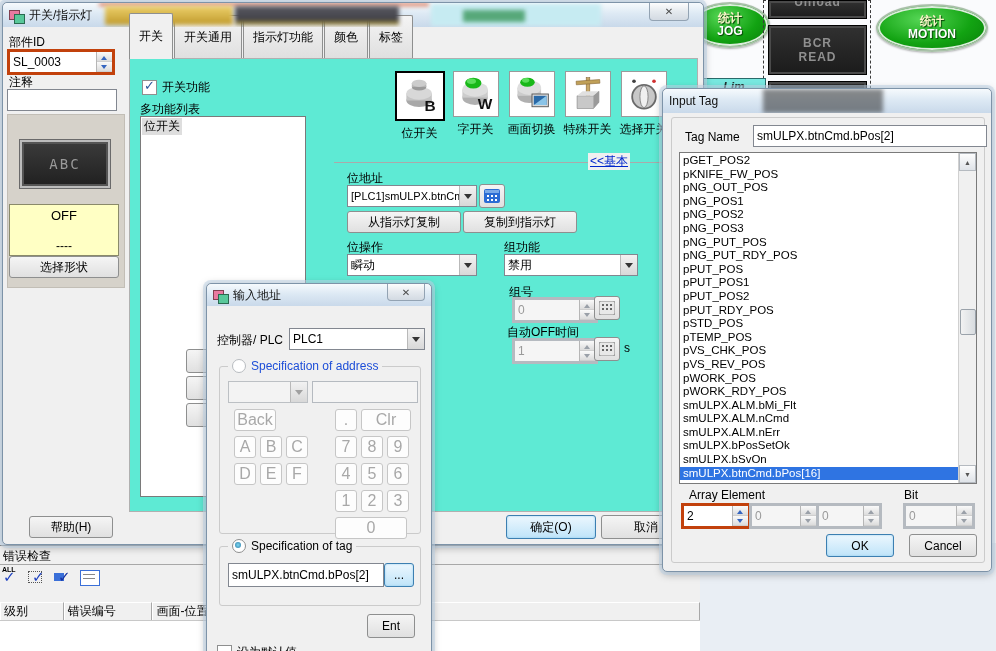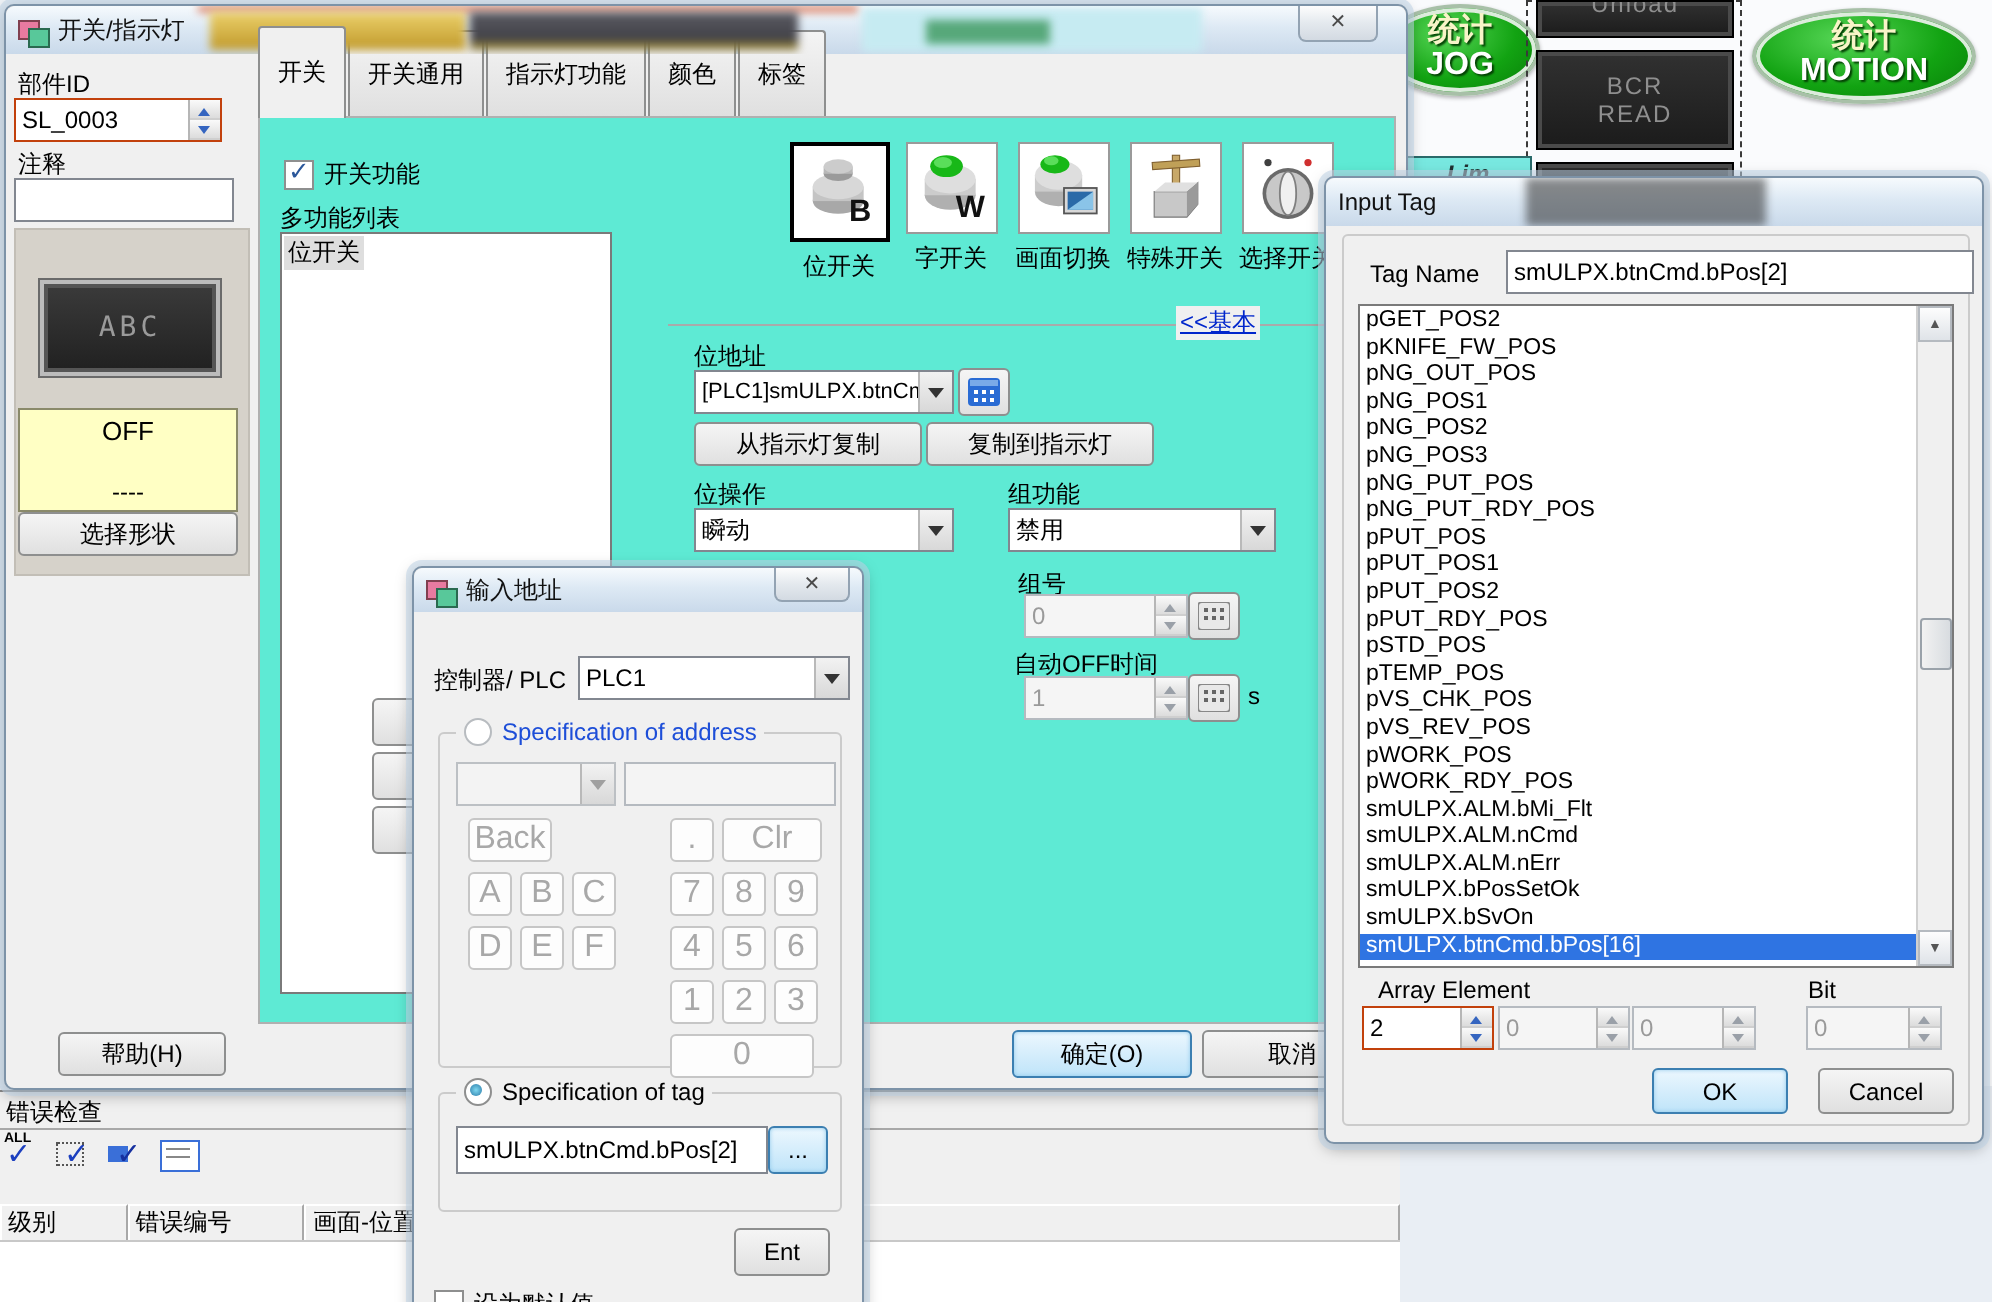--- a/index.html
+++ b/index.html
@@ -24,21 +24,21 @@
        box-shadow:inset 0 0 2px #8ec9ec}
   .field{background:#fff;border:1px solid #828790;display:flex;align-items:center;padding:0 3px;overflow:hidden;white-space:nowrap}
   .field.dis{background:#f4f4f4;border-color:#b5bac0;color:#9a9a9a}
   .combo{background:#fff;border:1px solid #828790;display:flex;align-items:center;overflow:hidden}
   .combo .val{flex:1;padding:0 3px;white-space:nowrap;overflow:hidden}
   .combo .arr{width:16px;align-self:stretch;background:linear-gradient(#f2f2f2,#d8d8d8);
        border-left:1px solid #b9b9b9;display:flex;align-items:center;justify-content:center}
   .combo .arr::after{content:"";border:4px solid transparent;border-top:5px solid #333;margin-top:4px}
   .combo.dis{background:#f3f3f3;border-color:#bcc0c4;color:#9a9a9a}
   .combo.dis .arr::after{border-top-color:#a0a0a0}
-  .spin{display:flex;background:#fff;border:1px solid #c2410c;align-items:center}
+  .spin{display:flex;background:#fff;border:3px solid #c2410c;align-items:center}
   .spin .sv{flex:1;padding:0 3px;overflow:hidden}
   .spin .sb2{width:15px;align-self:stretch;display:flex;flex-direction:column;border-left:1px solid #b6b6b6}
   .spin .sb2 i{flex:1;background:linear-gradient(#fafafa,#dcdcdc);position:relative;border-bottom:1px solid #cfcfcf}
   .spin .sb2 i::after{content:"";position:absolute;left:4px;top:3px;border:3px solid transparent}
   .spin .sb2 i.up::after{border-bottom:4px solid #3565c0;top:1px}
   .spin .sb2 i.dn::after{border-top:4px solid #3565c0}
   .spin.dis{background:#f5f5f5;border-color:#b5bac0;color:#9a9a9a}
   .spin.dis .sb2 i.up::after{border-bottom-color:#9aa0a8}
   .spin.dis .sb2 i.dn::after{border-top-color:#9aa0a8}
   .cb{width:13px;height:13px;background:#fff;border:1px solid #8e8f8f;position:relative;flex:0 0 13px}
@@ -66,23 +66,23 @@
   
   .sw-cell{width:55px;display:flex;flex-direction:column;align-items:center;gap:4px}
   .sw-ic{width:44px;height:44px;background:#fff;border:1px solid #9a9a9a;display:flex;align-items:center;justify-content:center}
   .sw-ic.sel{border:2px solid #000;width:46px;height:46px}
   
   .ecol{height:17px;background:#f0f0f0;border-top:1px solid #fff;border-left:1px solid #fff;
         border-right:1px solid #a8a8a8;border-bottom:1px solid #a8a8a8;display:flex;align-items:center;padding:0 3px}
   .oval{border-radius:50%;background:radial-gradient(ellipse at 40% 30%,#56d656,#12a312 55%,#077a07);
         border:2px solid #a8c0a8;box-shadow:inset 0 0 0 2px #dcecdc,0 1px 2px rgba(0,0,0,.3);
         color:#fff;font-weight:bold;display:flex;flex-direction:column;align-items:center;justify-content:center;
-        line-height:1.05;font-size:16px;text-shadow:1px 1px 1px #044004;text-align:center}
+        line-height:1.05;font-size:12px;text-shadow:1px 1px 1px #044004;text-align:center}
   .dkbtn{background:linear-gradient(#313131,#1b1b1b);border:1px solid #000;box-shadow:inset 0 0 0 2px #4a4a4a;
-        color:#8f8f8f;font-weight:normal;display:flex;flex-direction:column;align-items:center;justify-content:center;
+        color:#8f8f8f;font-weight:bold;display:flex;flex-direction:column;align-items:center;justify-content:center;
         line-height:1.2;letter-spacing:1px;overflow:hidden}
   .kpic{width:24px;height:22px;display:flex;align-items:center;justify-content:center;
         background:linear-gradient(#f5f5f5,#e0e0e0);border:1px solid #8e8f8f;border-radius:3px}
   .link{color:#0026cc;text-decoration:underline;font-size:12px}
 </style>
 </head>
 <body>
 
 <div class="abs" style="left:680px;top:0;width:316px;height:651px;background:#fafbfd"></div>
 <div class="abs" style="left:0;top:543px;width:996px;height:108px;background:#e9eef4"></div>

